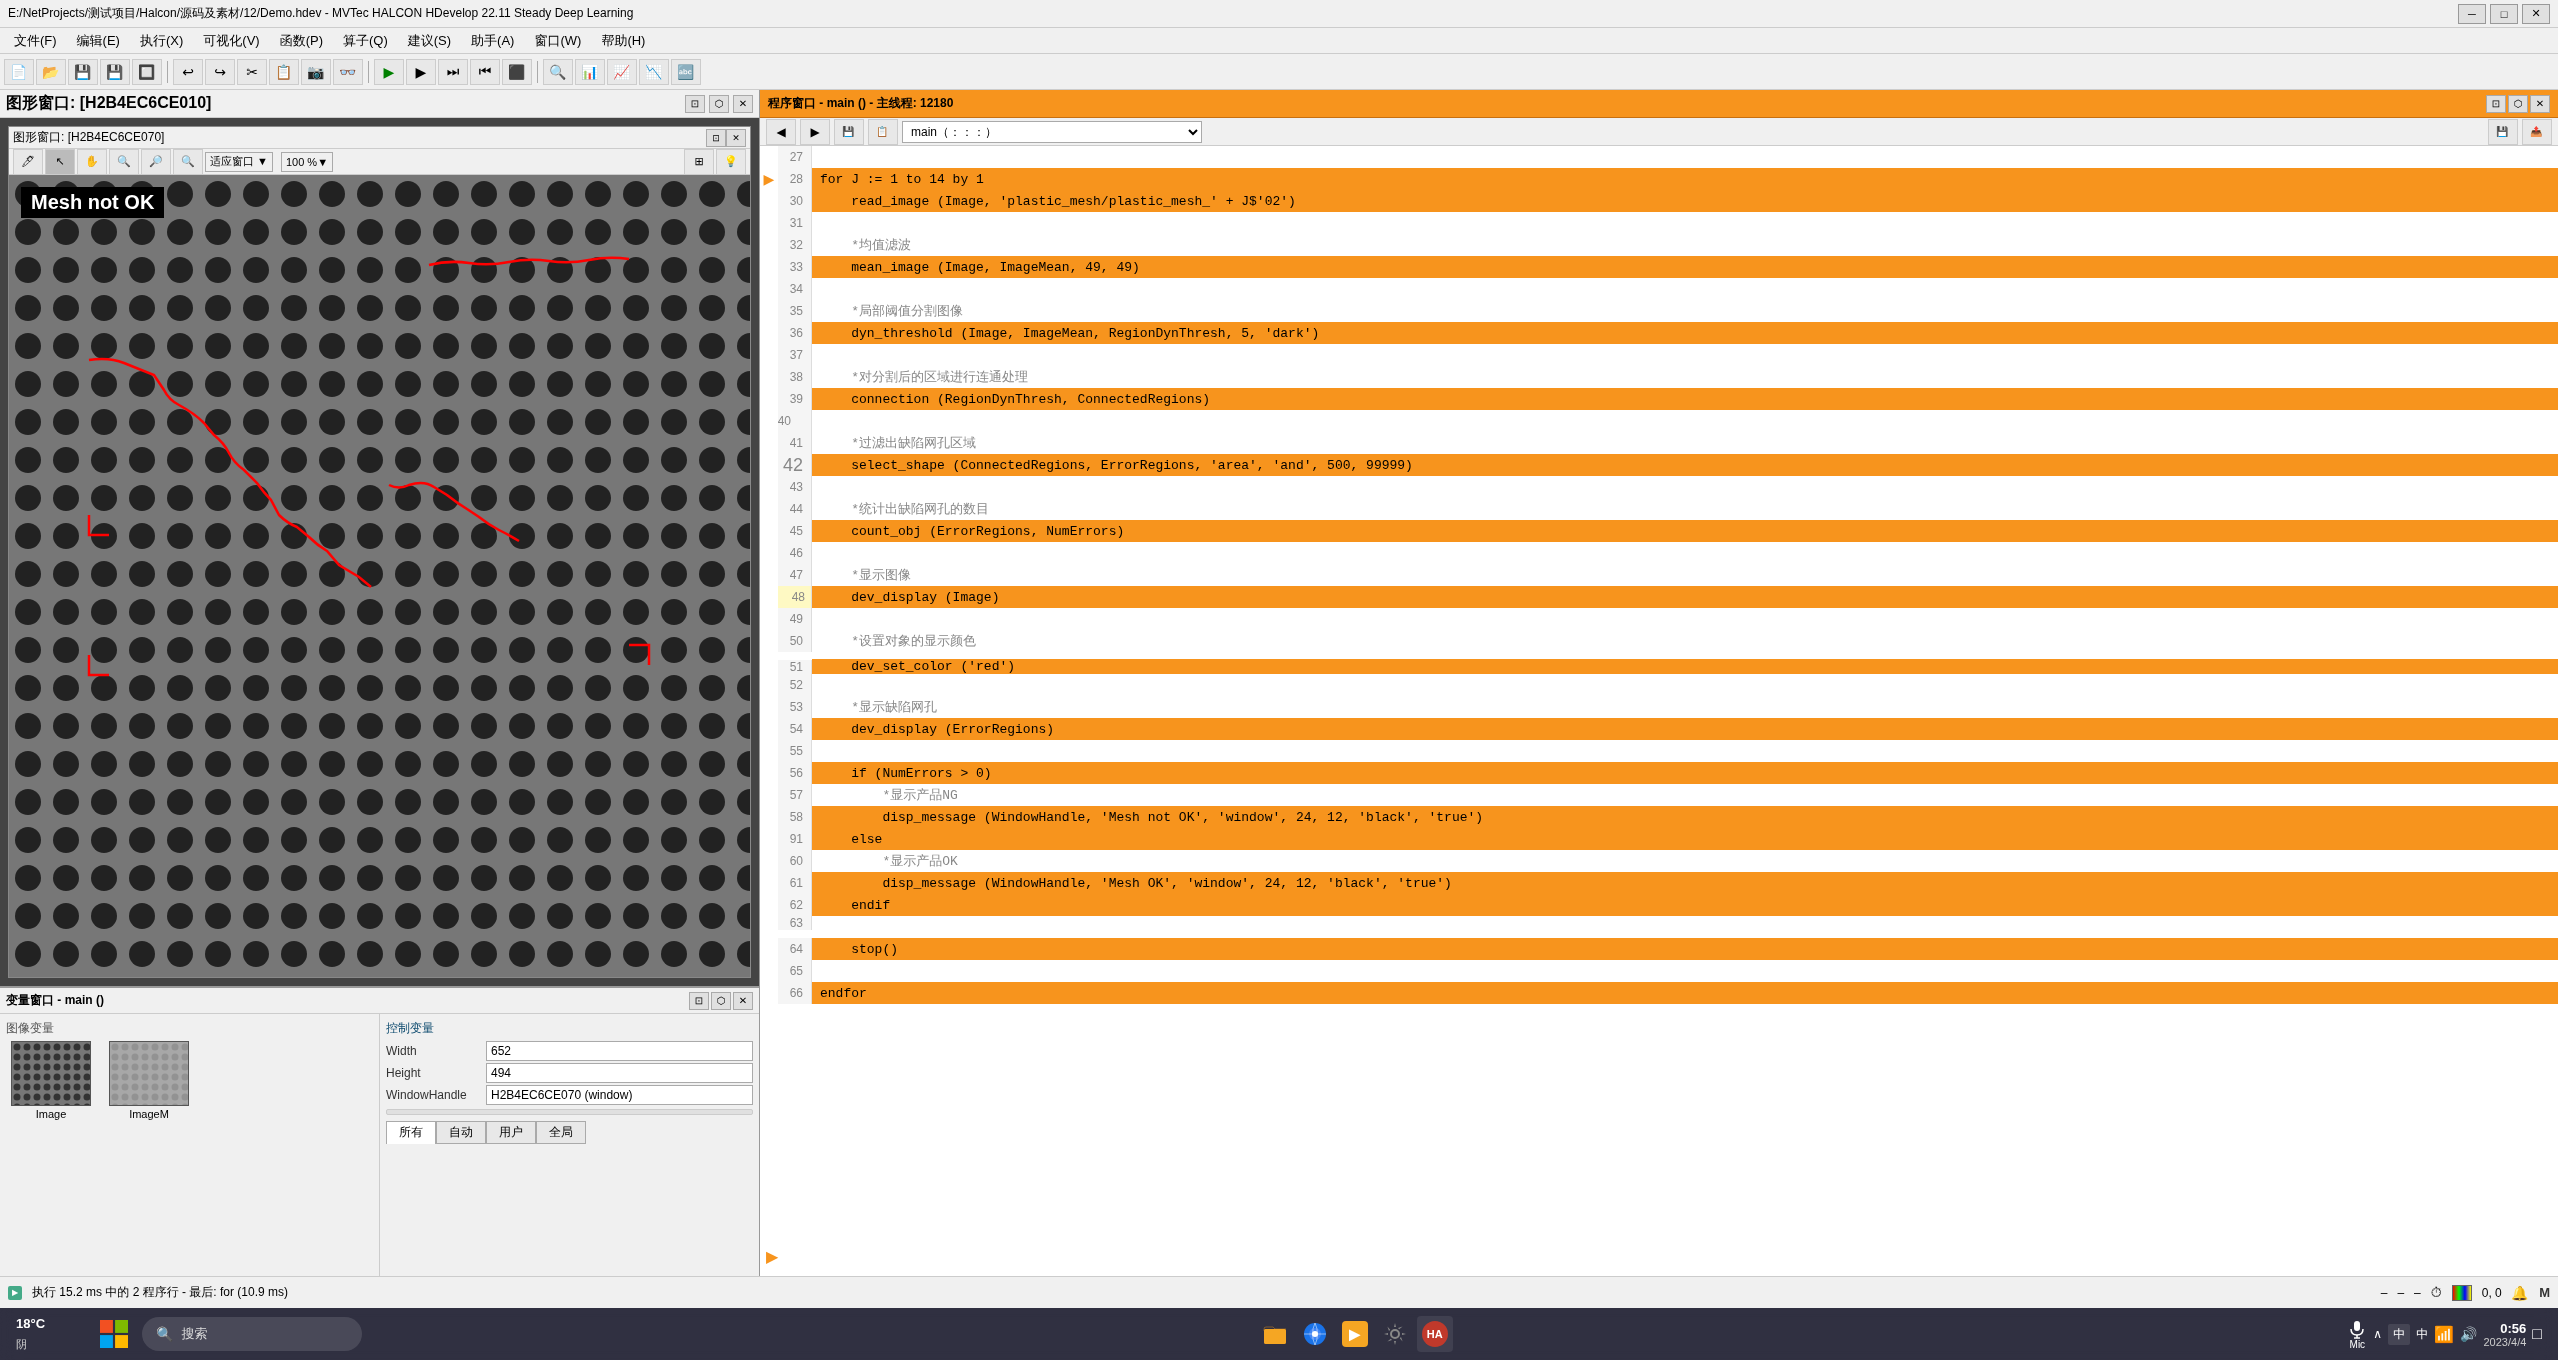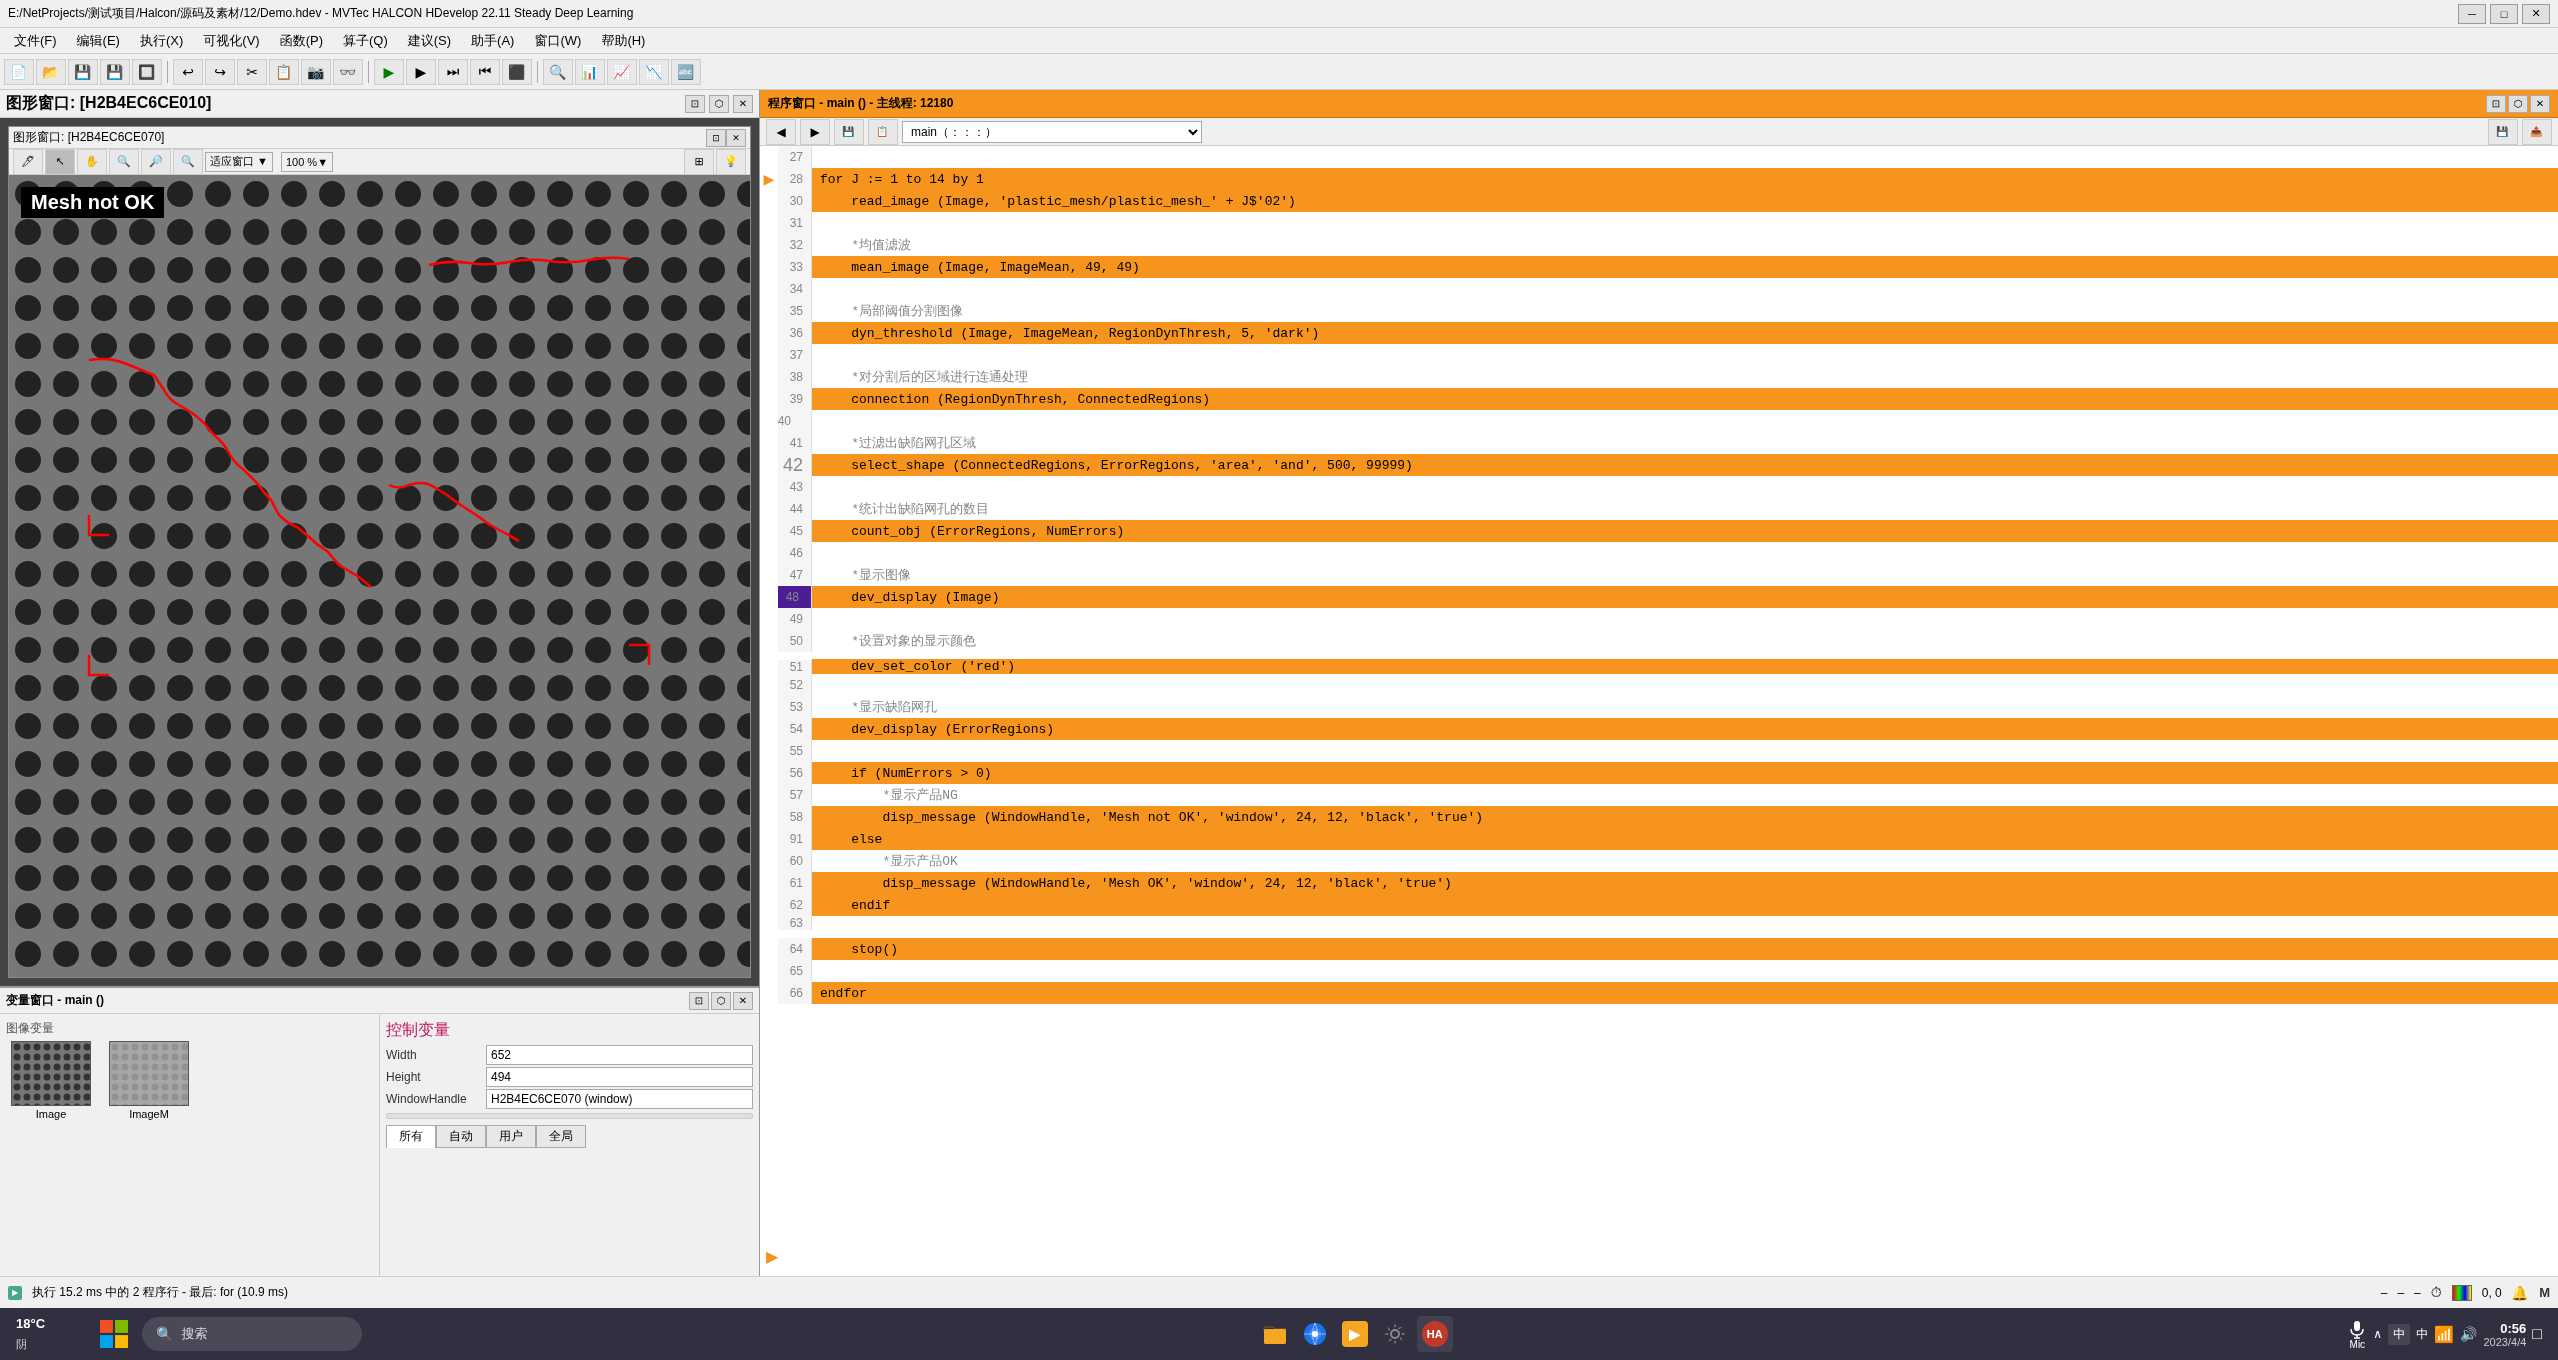--- a/index.html
+++ b/index.html
@@ -447,21 +447,21 @@
                   <rect width="80" height="65" fill="#bbb"></rect>
                   <rect width="80" height="65" fill="url(#thumbMesh)" opacity="0.3"></rect>
                 </svg>
               </div>
               <span class="var-label" style="font-size:11px; margin-top:2px;">ImageM</span>
             </div>
           </div>
         </div>
 
         <div id="control-vars" style="width:380px; border-left:1px solid #ccc; padding:6px; overflow-y:auto;">
-          <div class="vars-section-title" style="font-size:16px; color:#be185d; margin-bottom:4px;">控制变量</div>
+          <div class="vars-section-title" style="font-size:12px; color:#0c4a6e; margin-bottom:4px;">控制变量</div>
 
           <div class="ctrl-row" style="display:flex; align-items:center; margin-bottom:2px;">
             <span class="ctrl-label" style="width:100px; font-size:12px;">Width</span>
             <input type="text" class="ctrl-input" style="flex: 1 1 0%; height: 20px; border: 1px solid rgb(170, 170, 170); font-size: 12px; padding: 0px 4px;" value="652" readonly="">
           </div>
           <div class="ctrl-row" style="display:flex; align-items:center; margin-bottom:2px;">
             <span class="ctrl-label" style="width:100px; font-size:12px;">Height</span>
             <input type="text" class="ctrl-input" style="flex: 1 1 0%; height: 20px; border: 1px solid rgb(170, 170, 170); font-size: 12px; padding: 0px 4px;" value="494" readonly="">
           </div>
           <div class="ctrl-row" style="display:flex; align-items:center; margin-bottom:2px;">
@@ -626,21 +626,21 @@
         </div>
 
         <div class="code-line" style="display:flex; min-height:22px; align-items:stretch;">
           <div class="arrow-indicator" style="width:18px;"></div>
           <div class="line-num" style="width:34px; min-width:34px; text-align:right; padding-right:8px; font-size:12px; color:#888; background:#f5f5f5; border-right:1px solid #ddd; display:flex; align-items:center; justify-content:flex-end;">47</div>
           <div class="line-content" style="flex:1; padding:0 8px; font-size:13px; font-family:'Courier New',monospace; white-space:pre; display:flex; align-items:center; color:#888;">    *显示图像</div>
         </div>
 
         <div class="code-line" style="display:flex; min-height:22px; align-items:stretch;">
           <div class="arrow-indicator" style="width:18px;"></div>
-          <div class="line-num" style="width:34px; min-width:34px; text-align:right; padding-right:12px; font-size:12px; color:#888; background:#4c1d95; border-right:1px solid #ddd; display:flex; align-items:center; justify-content:flex-end;">48</div>
+          <div class="line-num" style="width:34px; min-width:34px; text-align:right; padding-right:6px; font-size:12px; color:#888; background:#fef9c3; border-right:1px solid #ddd; display:flex; align-items:center; justify-content:flex-end;">48</div>
           <div class="line-content line-highlighted" style="flex:1; padding:0 8px; font-size:13px; font-family:'Courier New',monospace; white-space:pre; display:flex; align-items:center; background:#f7941d; color:#000;">    dev_display (Image)</div>
         </div>
 
         <div class="code-line" style="display:flex; min-height:22px; align-items:stretch;">
           <div class="arrow-indicator" style="width:18px;"></div>
           <div class="line-num" style="width:34px; min-width:34px; text-align:right; padding-right:8px; font-size:12px; color:#888; background:#f5f5f5; border-right:1px solid #ddd; display:flex; align-items:center; justify-content:flex-end;">49</div>
           <div class="line-content" style="flex:1; padding:0 8px; font-size:13px; font-family:'Courier New',monospace; white-space:pre; display:flex; align-items:center;"></div>
         </div>
 
         <div class="code-line" style="display:flex; min-height:22px; align-items:stretch;">

